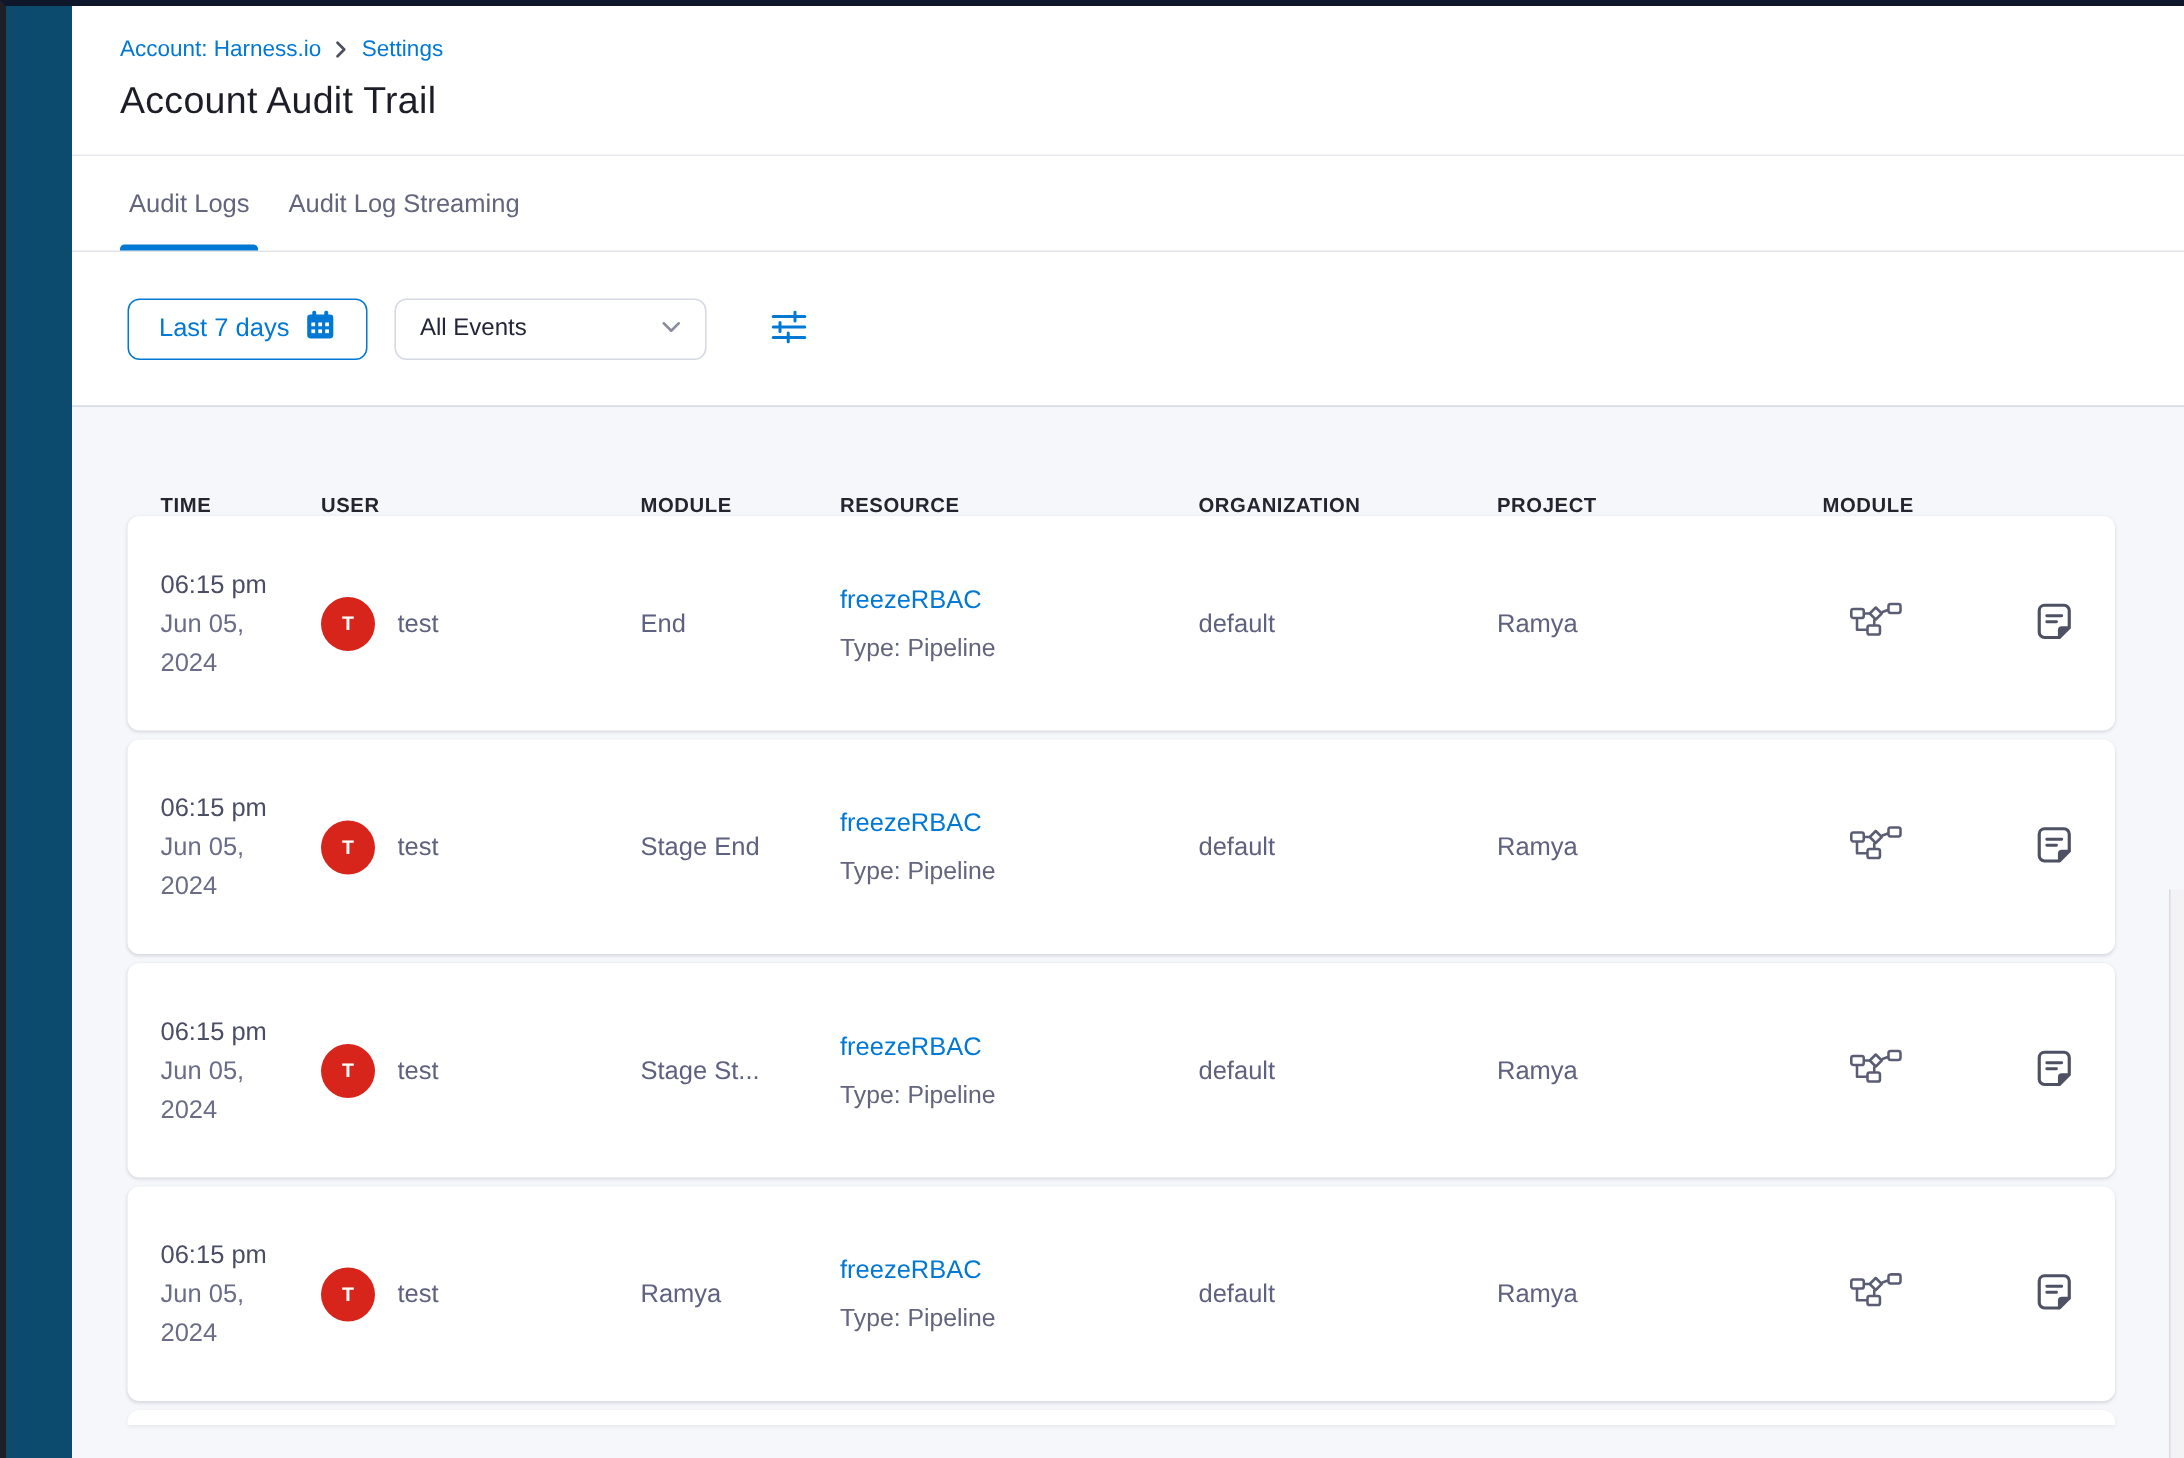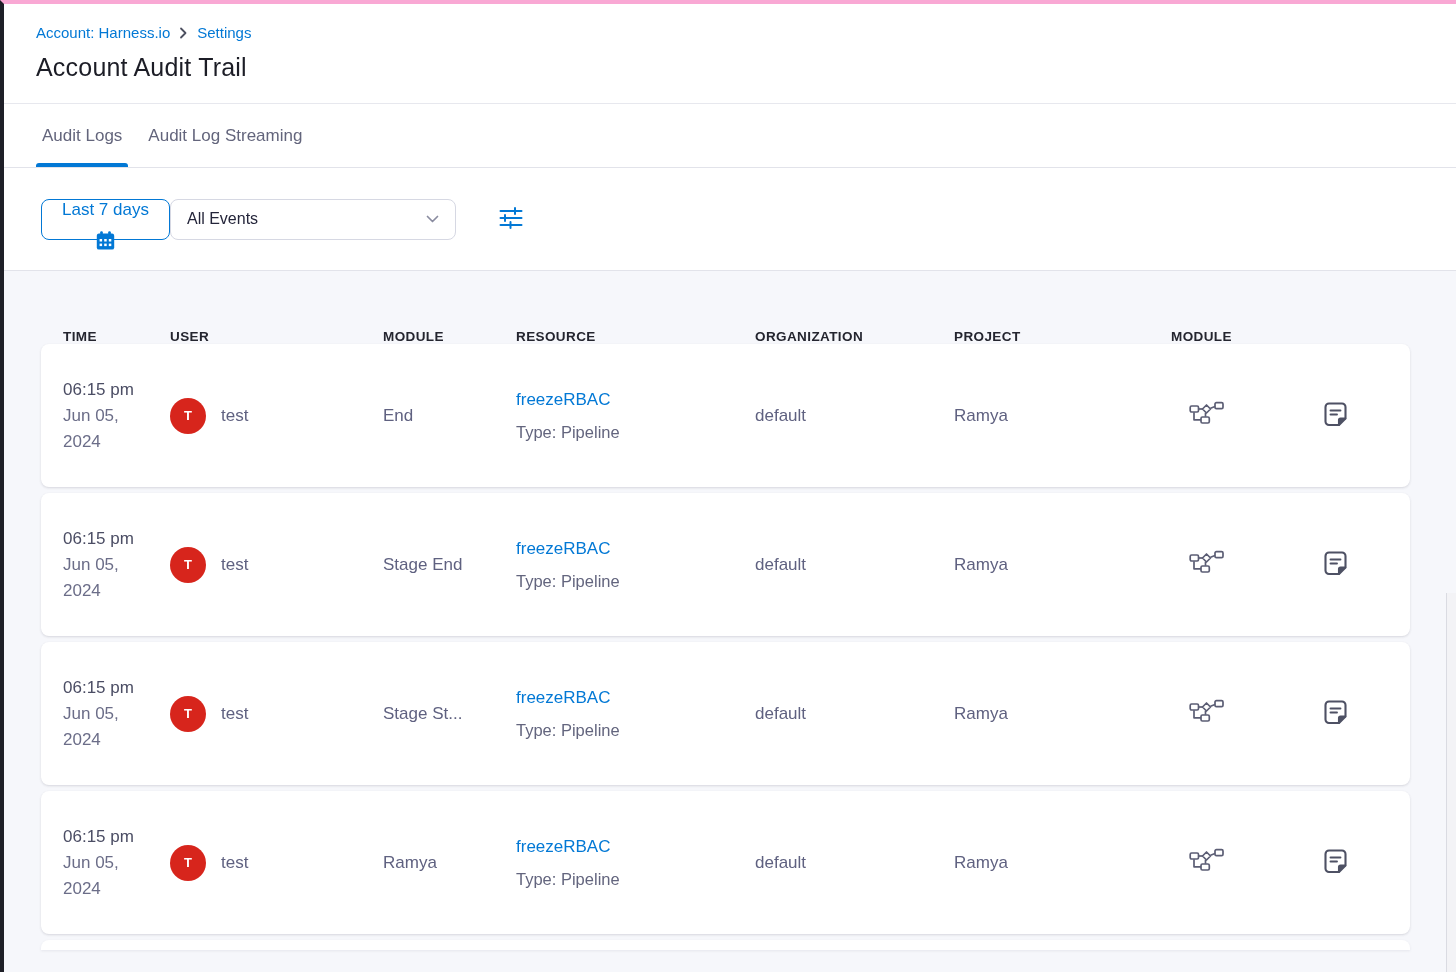--- a/index.html
+++ b/index.html
@@ -1,50 +1,51 @@
 <!DOCTYPE html>
 <html><head>
 <meta charset="utf-8">
 <style>
   * { margin:0; padding:0; box-sizing:border-box; }
   html,body { background:#ffffff; }
   body { font-family:"Liberation Sans", sans-serif; }
 
   .screen {
-    position:relative; width:1456px; height:972px; background:#86efac;
-    border-left:4px solid #1e1f27; border-top:4px solid #f9a8d4;
+    position:relative; width:1456px; height:972px; background:#0c4a6e;
+    border-left:4px solid #1e1f27; border-top:4px solid #0f172a;
     overflow:hidden;
+    padding-left:44px;
   }
 
   
   .page-header { padding:20px 36px 0 32px; background:#fff; height:100px; border-bottom:1px solid #e7e8ee; }
   .breadcrumb { display:flex; align-items:center; gap:9px; font-size:15px; }
   .breadcrumb a { color:#0278d5; text-decoration:none; cursor:pointer; }
   .crumb-sep { display:flex; align-items:center; margin-top:1px; }
   .page-title { margin-top:12px; font-size:25px; font-weight:400; color:#1c1d26; letter-spacing:.2px; }
 
   
   .tabbar { height:64px; display:flex; align-items:stretch; padding-left:32px; gap:14px; border-bottom:1px solid #e2e3ea; background:#fff; }
   .tab { position:relative; display:flex; align-items:center; padding:0 6px; font-size:17px; color:#63657c; cursor:pointer; }
   .tab .tab-underline { display:none; }
   .tab.active .tab-underline { display:block; position:absolute; left:0; right:0; bottom:0; height:4px; background:#0278d5; border-radius:3px 3px 0 0; }
 
   
   .filterbar { height:103px; background:#fff; border-bottom:1px solid #e2e3ea; display:flex; align-items:center; padding:0 46px 0 37px; }
   .daterange-btn {
     display:flex; align-items:center; gap:10px; height:41px; padding:0 20px;
     border:1.5px solid #0278d5; border-radius:8px; background:#fff; color:#0278d5;
-    font-size:17px; cursor:pointer;flex-direction:column;
+    font-size:17px; cursor:pointer;
   }
   .select-box {
     display:flex; align-items:center; justify-content:space-between; height:41px;
     border:1px solid #d6d8e3; border-radius:8px; background:#fff; padding:0 16px;
     font-size:16px; color:#24253a; cursor:pointer;
   }
-  .select-events { width:286px; }
+  .select-events { width:208px; margin-left:18px; }
   .select-saved { width:314px; margin-left:auto; }
   .sliders-btn { margin-left:38px; width:34px; height:34px; display:flex; align-items:center; justify-content:center; cursor:pointer; background:none; border:none; }
 
   
   .table-area { position:relative; height:calc(972px - 4px - 100px - 64px - 103px); background:#f6f7fb; padding:0 46px 0 37px; overflow:hidden; }
   .grid-cols { display:grid; grid-template-columns:107px 213px 133px 239px 199px 217px 140px 1fr; }
   .thead { padding:58px 0 0 22px; }
   .th { font-size:13.5px; font-weight:700; color:#24252f; letter-spacing:.4px; }
 
   .row-card {

